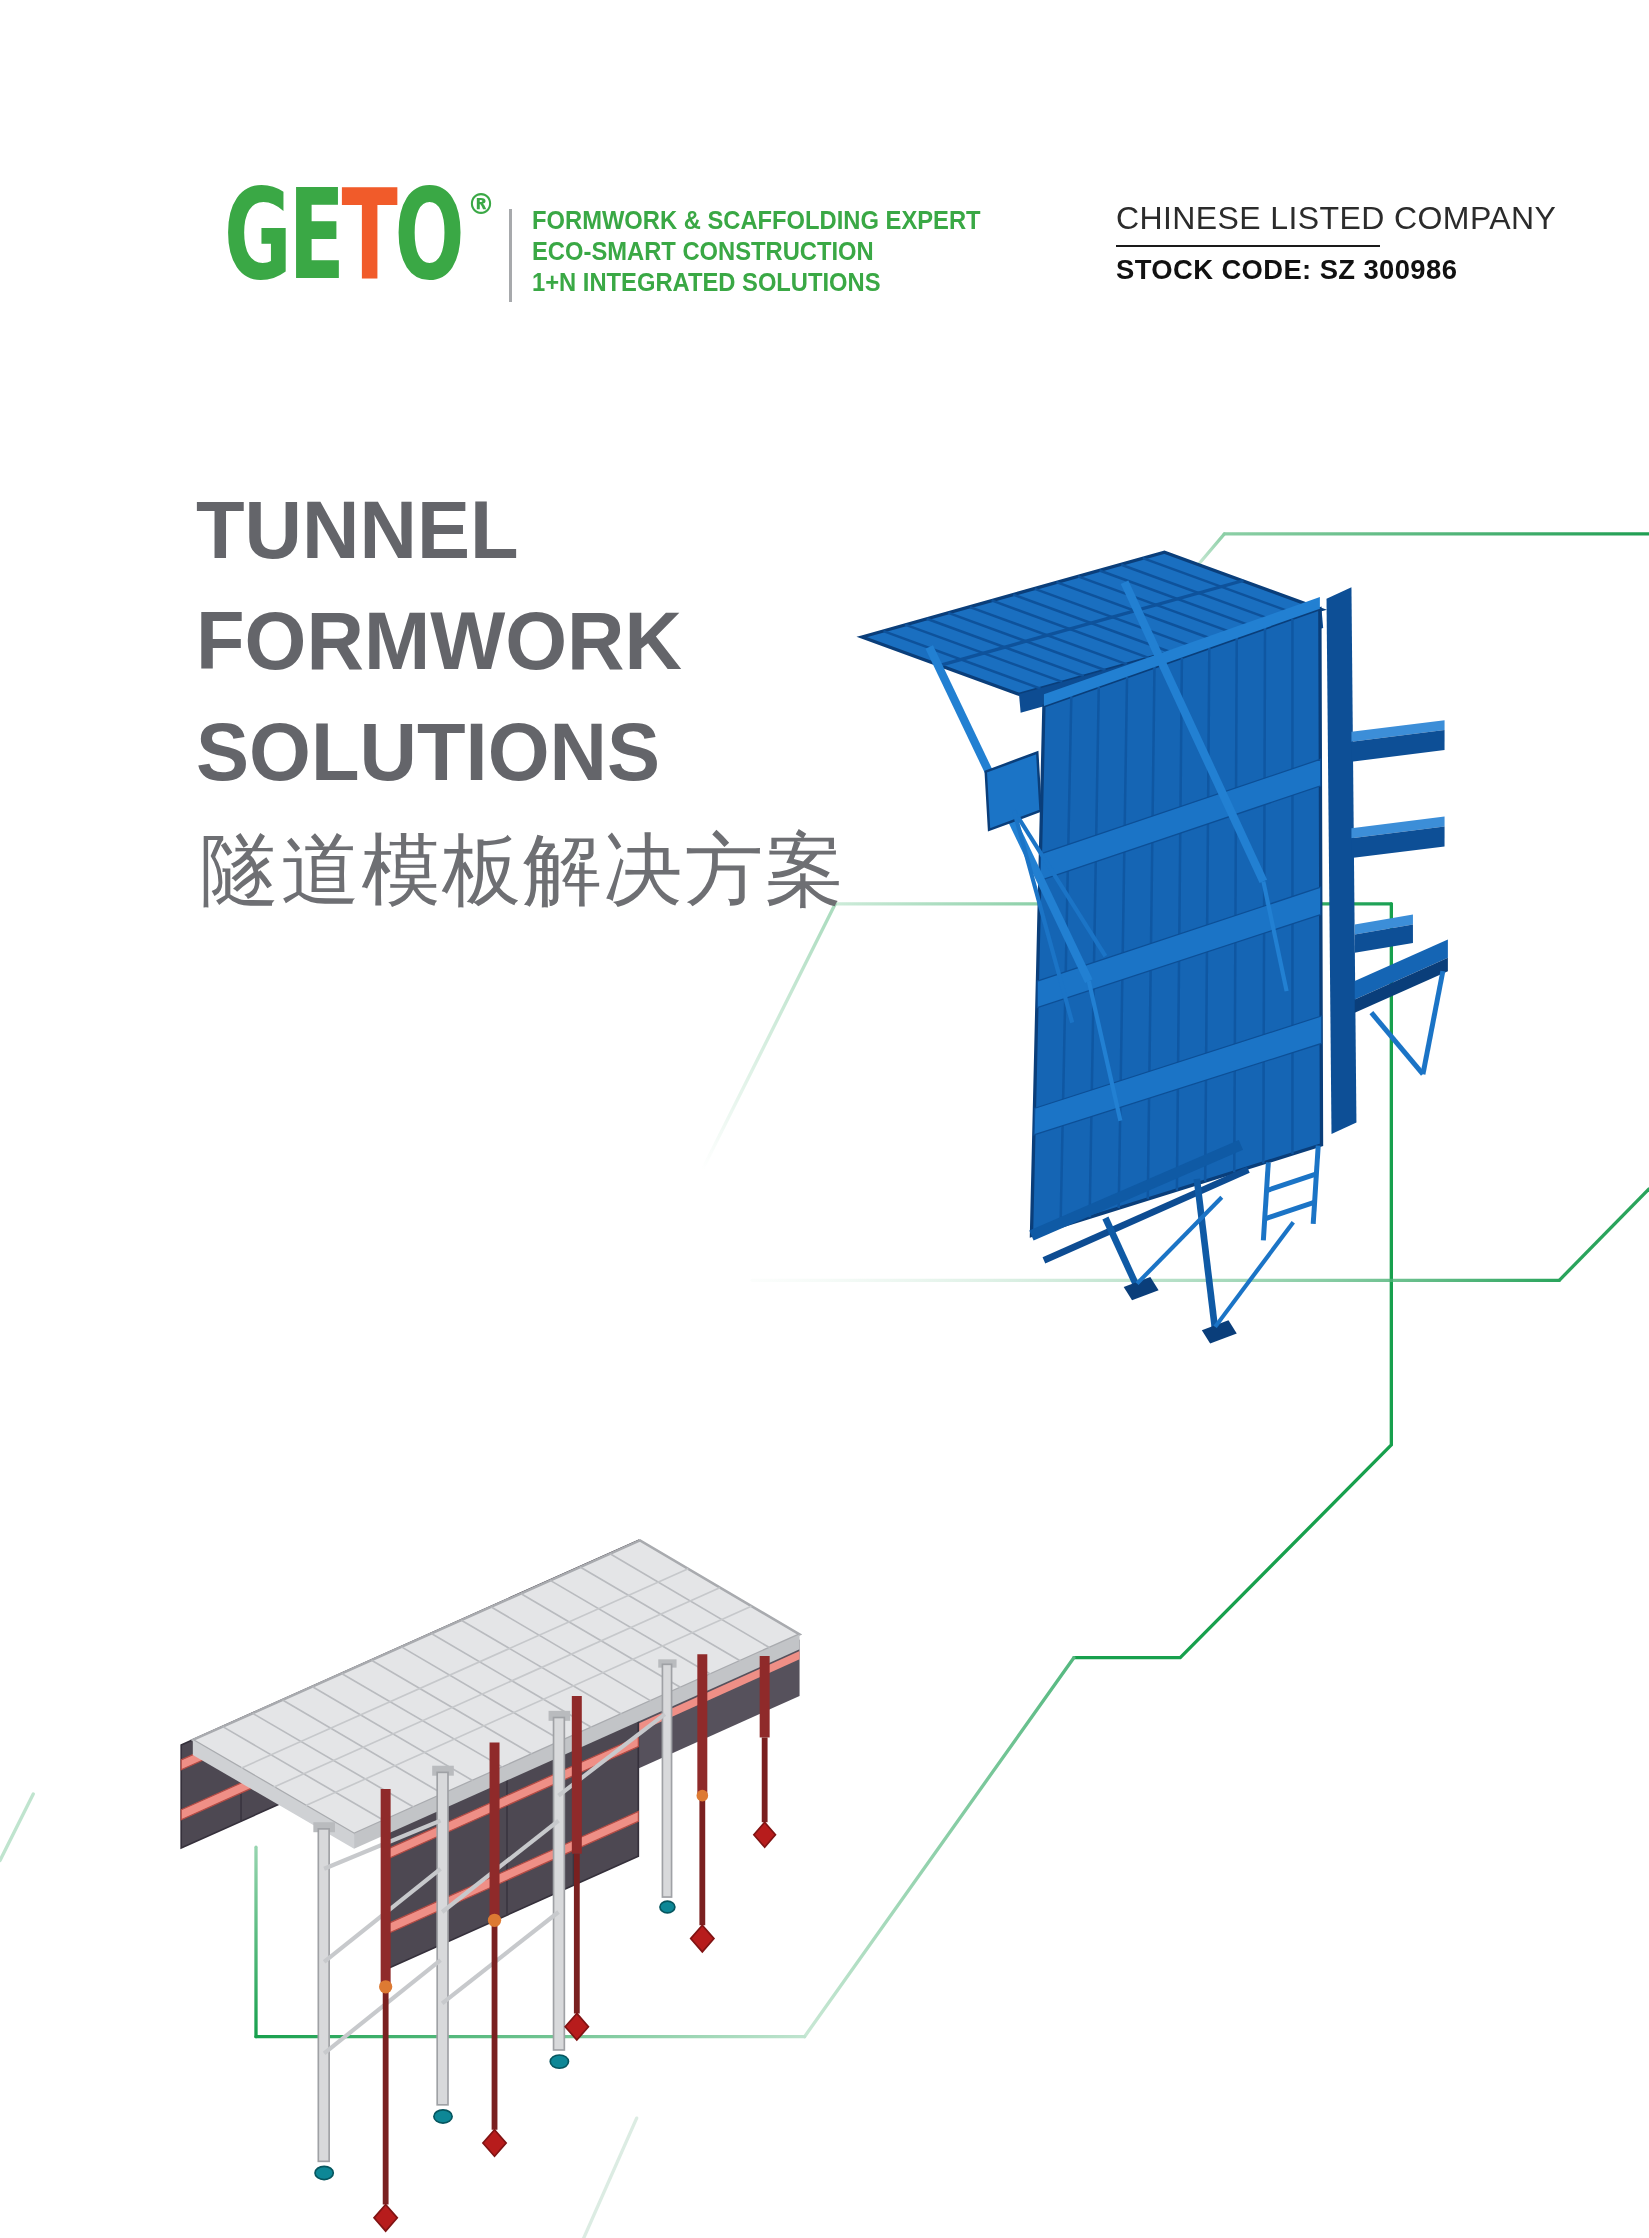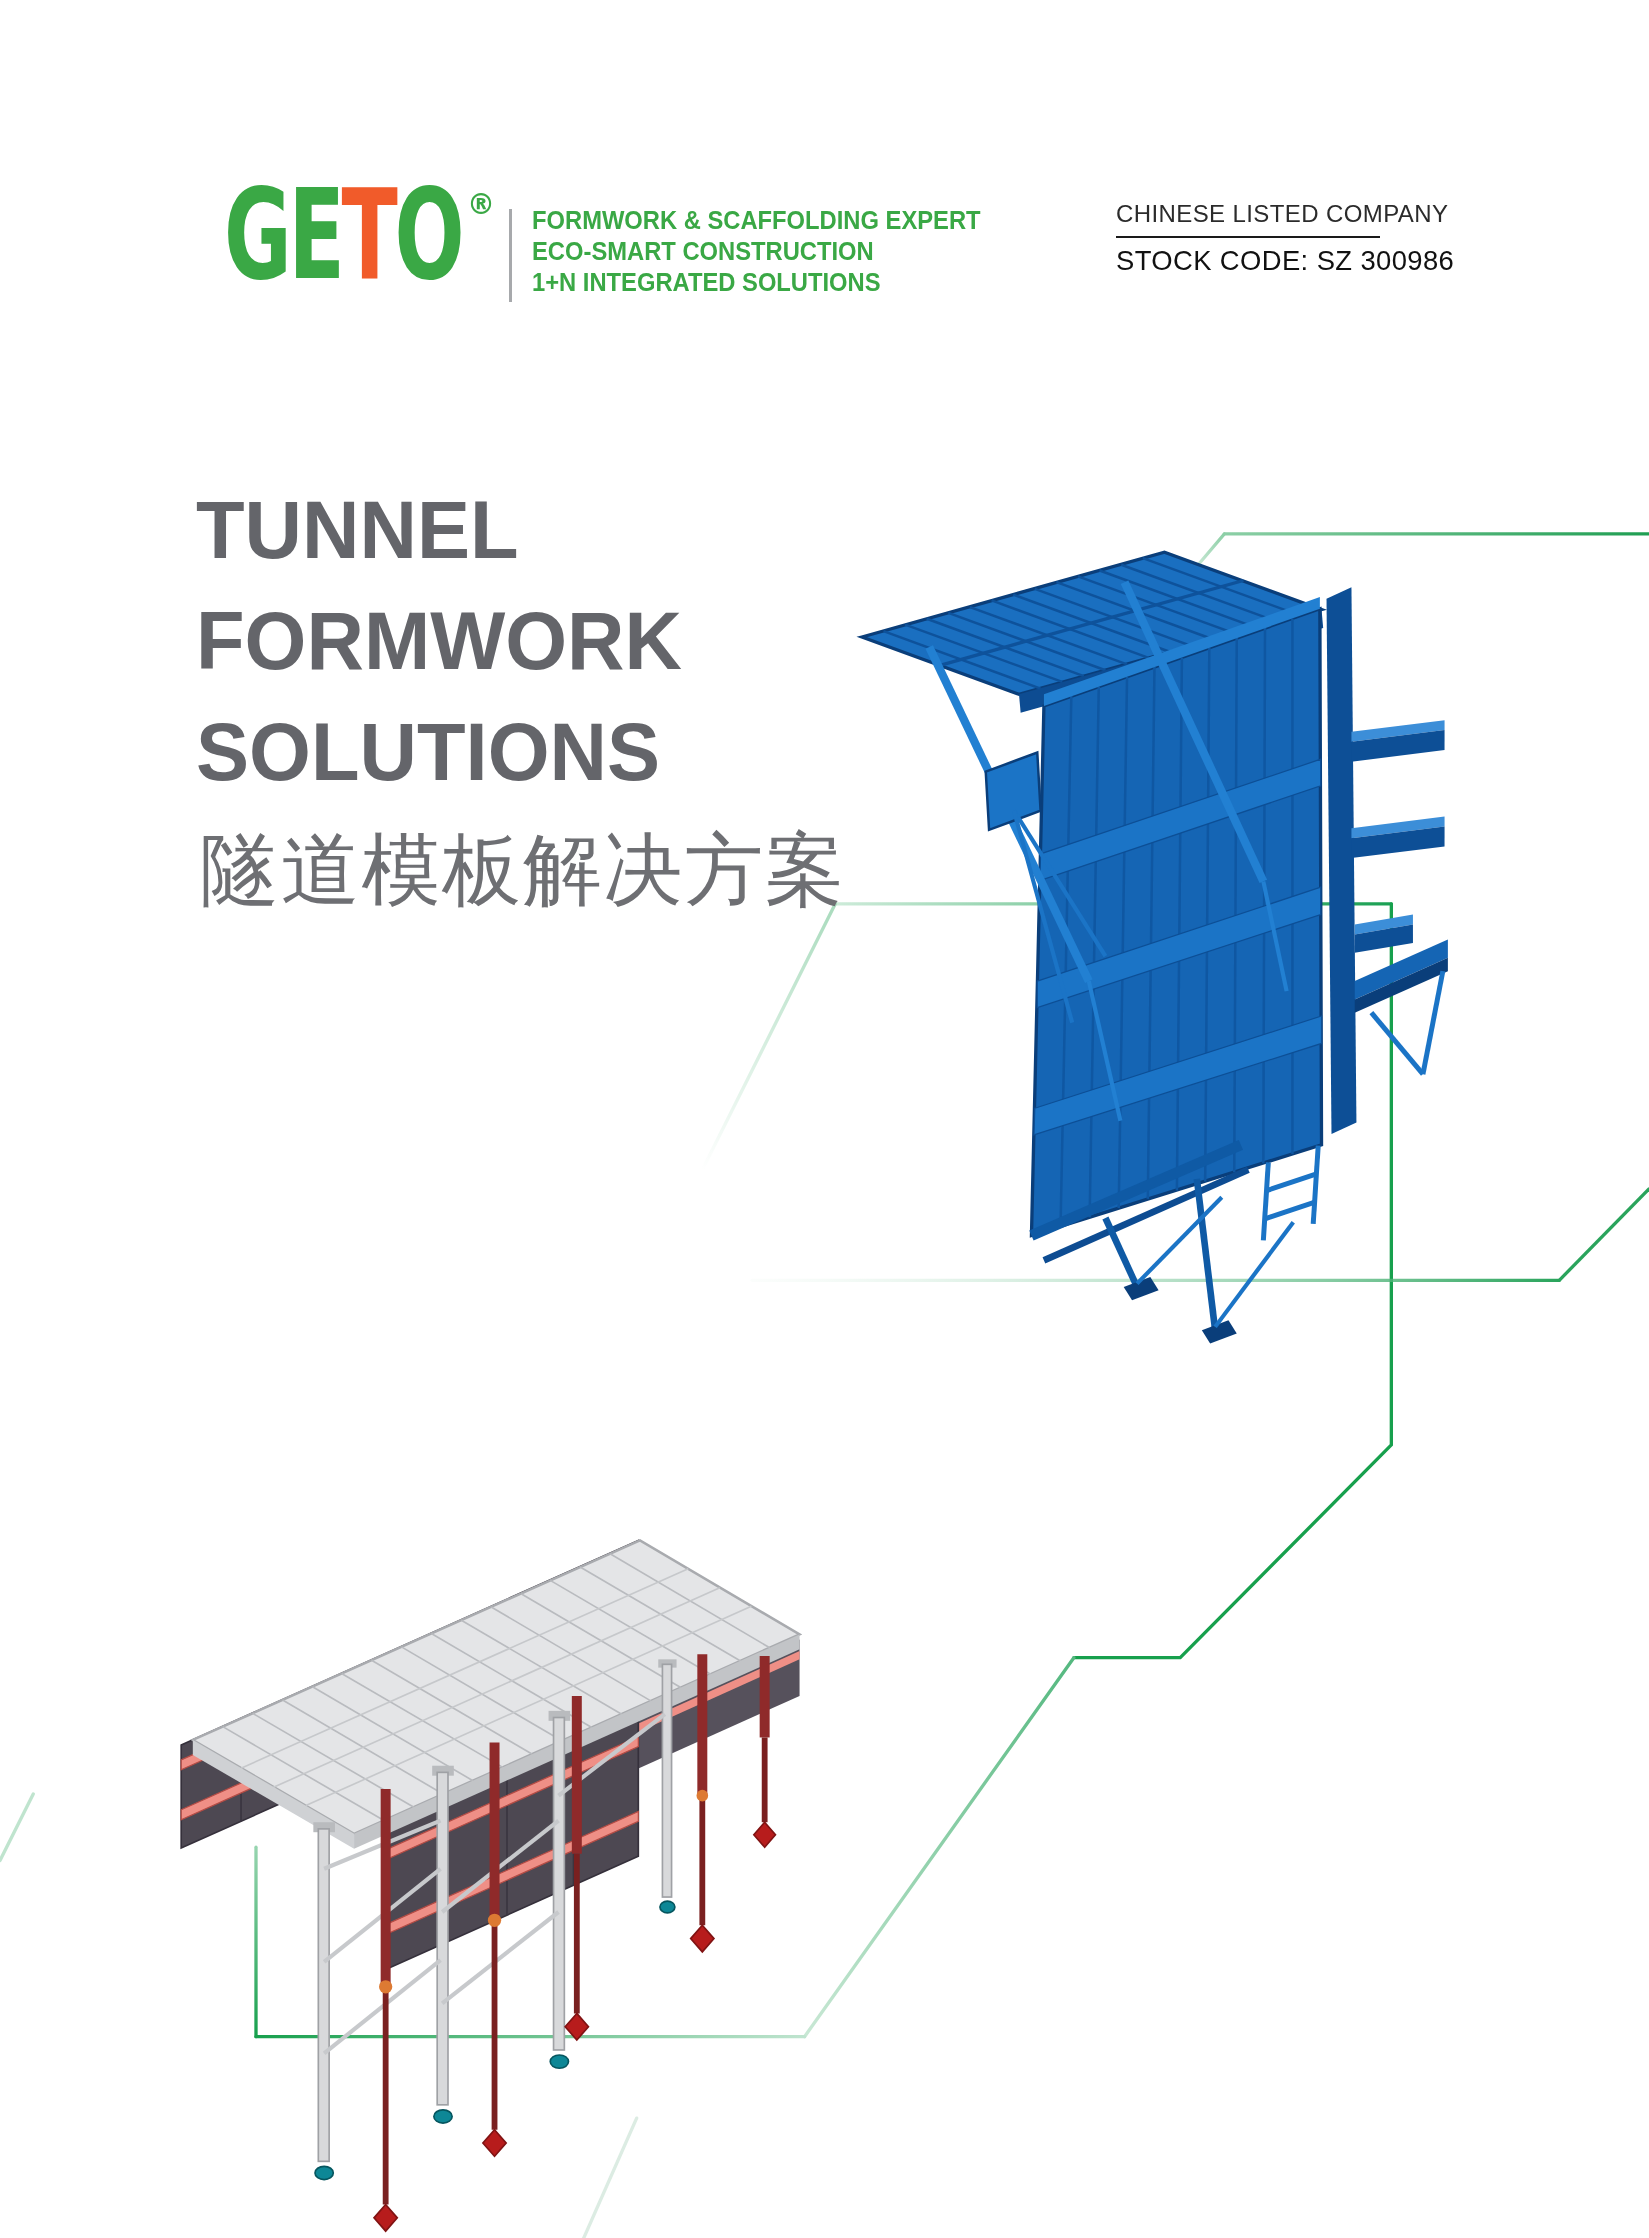--- a/index.html
+++ b/index.html
@@ -10,23 +10,23 @@
   .logo-text{font-family:"DejaVu Sans", sans-serif;font-weight:bold;font-size:125px;line-height:98px;
              letter-spacing:-5px;transform:scaleX(0.66);transform-origin:left top;display:inline-block;}
   .logo-green{color:#3aa845;}
   .logo-orange{color:#f15b2a;}
   .logo-reg{position:absolute;left:243px;top:1.7px;font-size:28px;font-weight:bold;color:#3aa845;
             font-family:"DejaVu Sans", sans-serif;}
   .logo-divider{position:absolute;left:509px;top:209px;width:2.5px;height:93px;background:#a7a9ac;}
   .tagline{position:absolute;left:532px;top:205px;color:#3aa845;font-weight:bold;font-size:25px;
            line-height:31px;transform:scaleX(0.95);transform-origin:left top;white-space:nowrap;}
   .listing{position:absolute;left:1116px;top:200px;width:274px;}
-  .listing-company{font-size:24px;color:#2b2b2b;font-weight:normal;letter-spacing:0.4px;white-space:nowrap;}
+  .listing-company{font-size:32px;color:#2b2b2b;font-weight:normal;letter-spacing:0.4px;white-space:nowrap;}
   .listing-rule{margin-top:7.5px;width:264px;height:2.5px;background:#1a1a1a;}
-  .listing-stock{margin-top:6.7px;font-size:27.4px;color:#111111;font-weight:normal;letter-spacing:0.4px;white-space:nowrap;}
+  .listing-stock{margin-top:6.7px;font-size:27.4px;color:#111111;font-weight:bold;letter-spacing:0.4px;white-space:nowrap;}
   
   .title{position:absolute;left:196px;top:474px;font-weight:bold;font-size:82px;line-height:111px;
          color:#64656a;letter-spacing:0px;transform:scaleX(0.97);transform-origin:left top;}
   .title div{white-space:nowrap;}
   .subtitle-cn{position:absolute;left:200px;top:821px;font-size:79px;line-height:100px;color:#6e6f73;
                letter-spacing:1.7px;font-family:Liberation Serif, serif;white-space:nowrap;}
   
   .art{position:absolute;left:0;top:0;width:1649px;height:2239px;}
 </style>
 </head>

